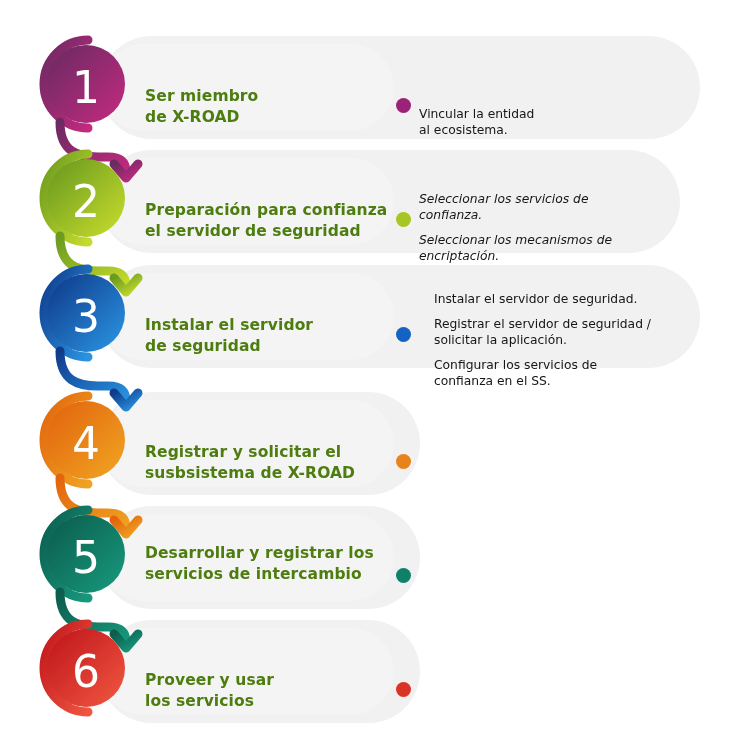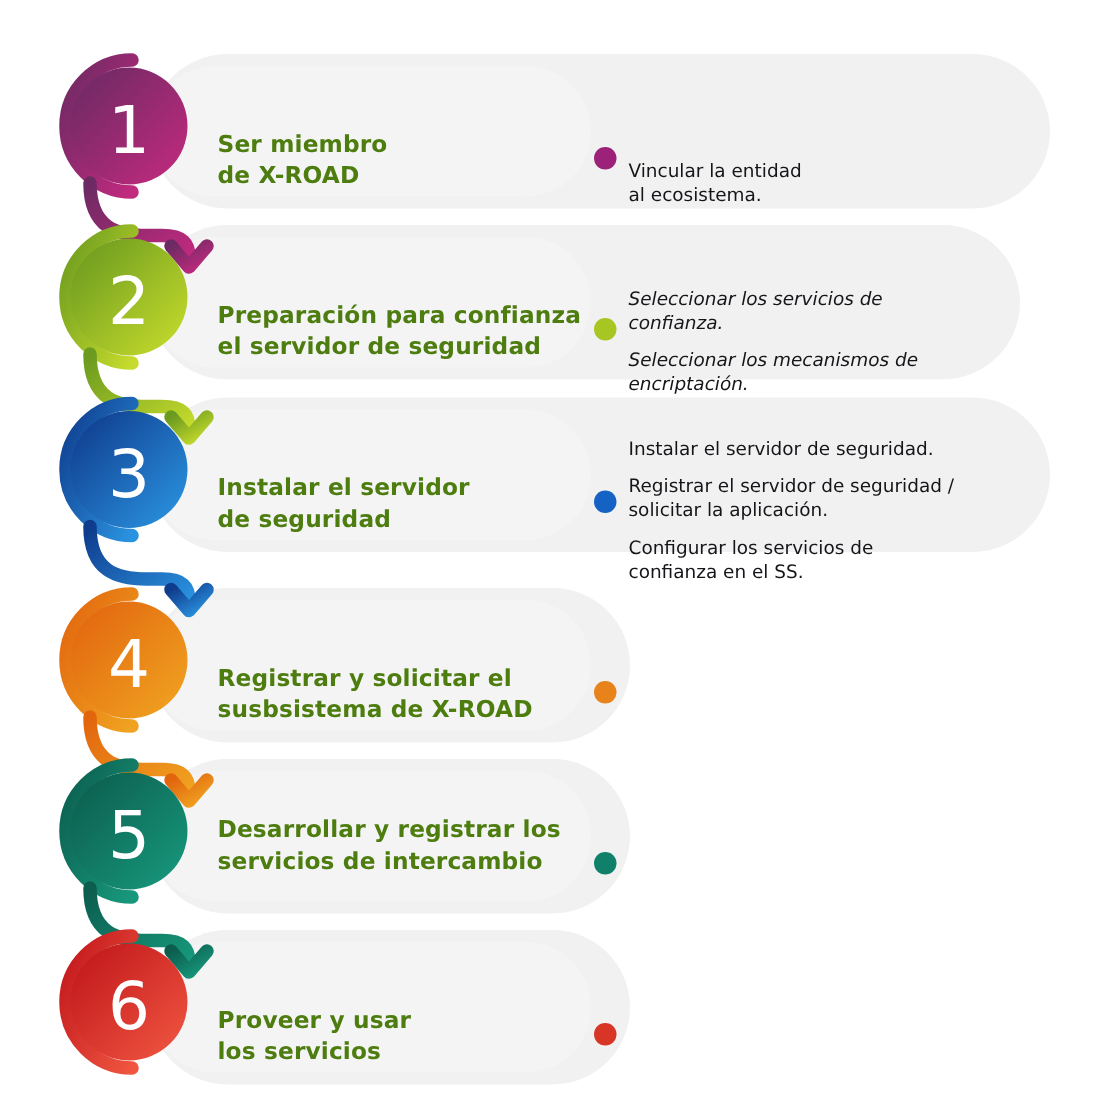--- a/index.html
+++ b/index.html
@@ -203,21 +203,21 @@
           <path d="M 62 14 A 44 44 0 1 0 62 102" fill="none" stroke="url(#g2)" stroke-width="9" stroke-linecap="round"></path>
           <path d="M 34 96 C 34 126, 52 131, 72 131 L 82 131 C 96 131, 100 136, 100 146" fill="none" stroke="url(#g2)" stroke-width="9" stroke-linecap="round"></path>
           <path d="M 88 138 L 100 152 L 112 138" fill="none" stroke="url(#g2)" stroke-width="9" stroke-linecap="round" stroke-linejoin="round"></path>
           <circle cx="60" cy="58" r="39" fill="url(#g2c)"></circle>
         </svg>
       </div>
       <div class="num">3</div>
       <div class="title" style="top: 56px;">Instalar el servidor
 de seguridad</div>
       <div class="dot" style="left: 396px; top: 68px; background: rgb(20, 99, 196);"></div>
-      <div class="bullets" style="top: 32px;">
+      <div class="bullets" style="top: 32px; margin-left: 15px;">
         <div class="line">Instalar el servidor de seguridad.</div>
         <div class="line">Registrar el servidor de seguridad /
 solicitar la aplicación.</div>
         <div class="line">Configurar los servicios de
 confianza en el SS.</div>
       </div>
     </div>
     <div class="step" style="top: 386px;">
       <div class="card-outer" style="width: 320px;"></div>
       <div class="card-inner"></div>

